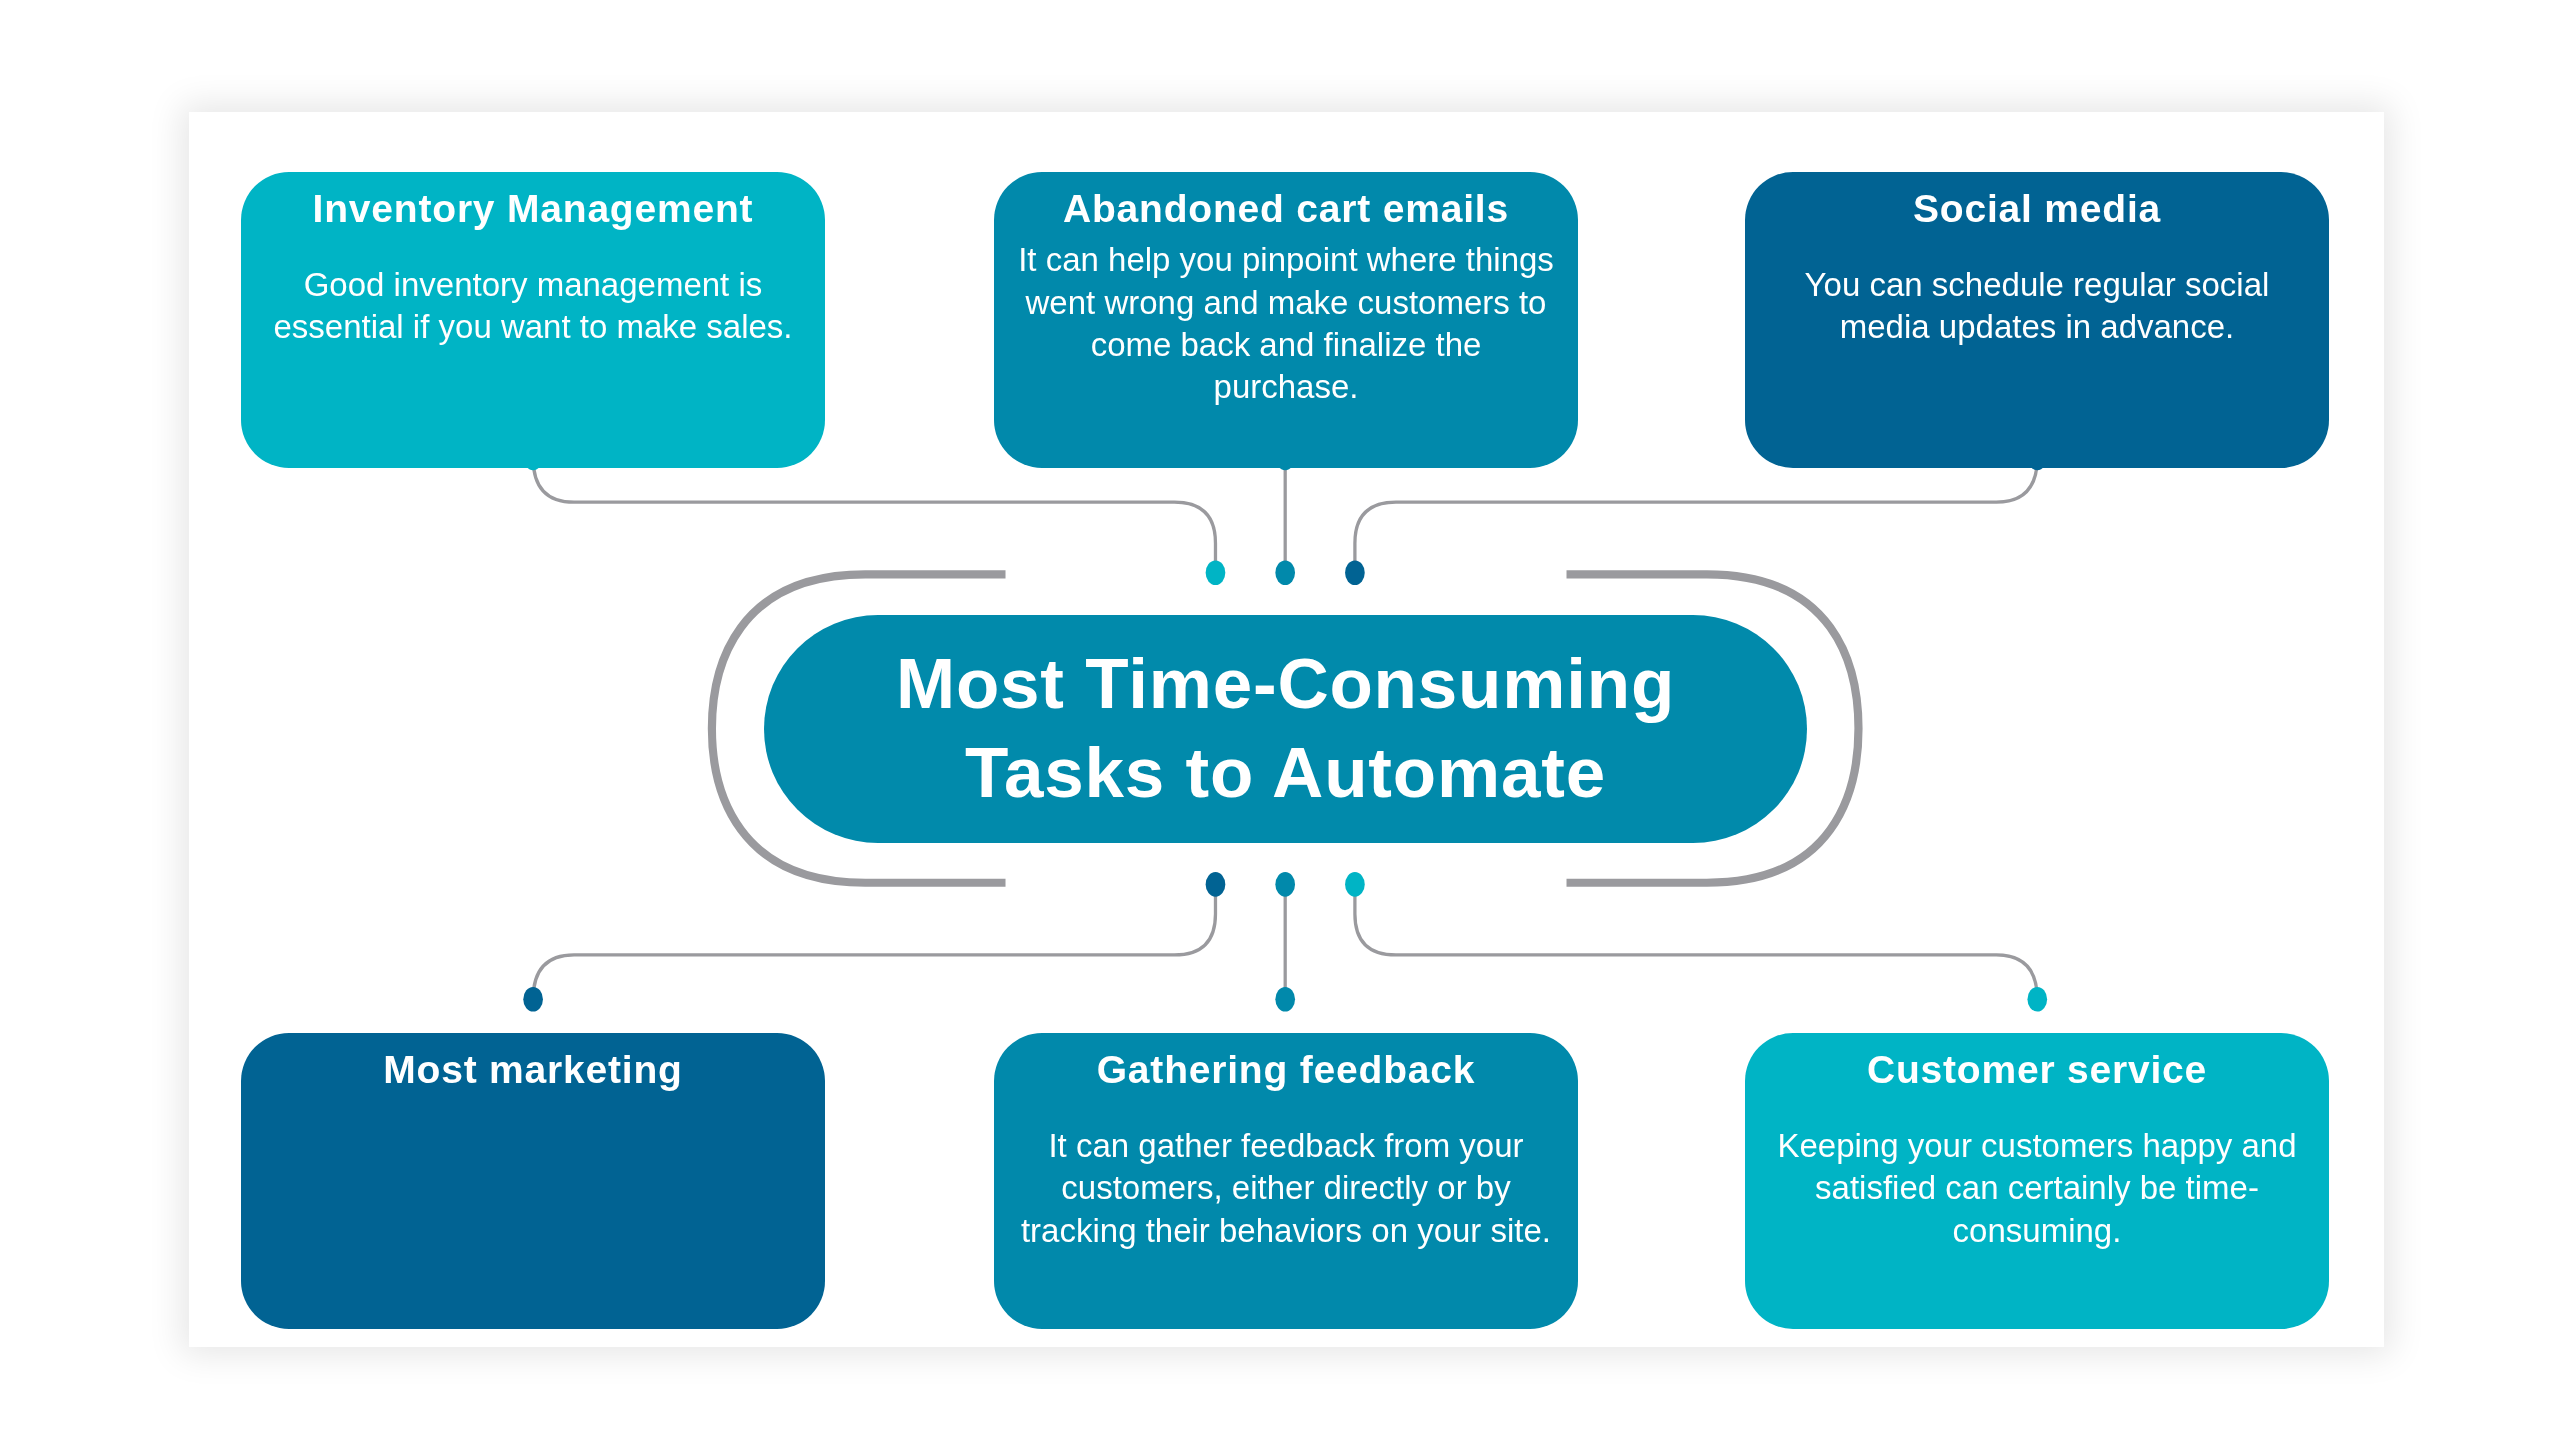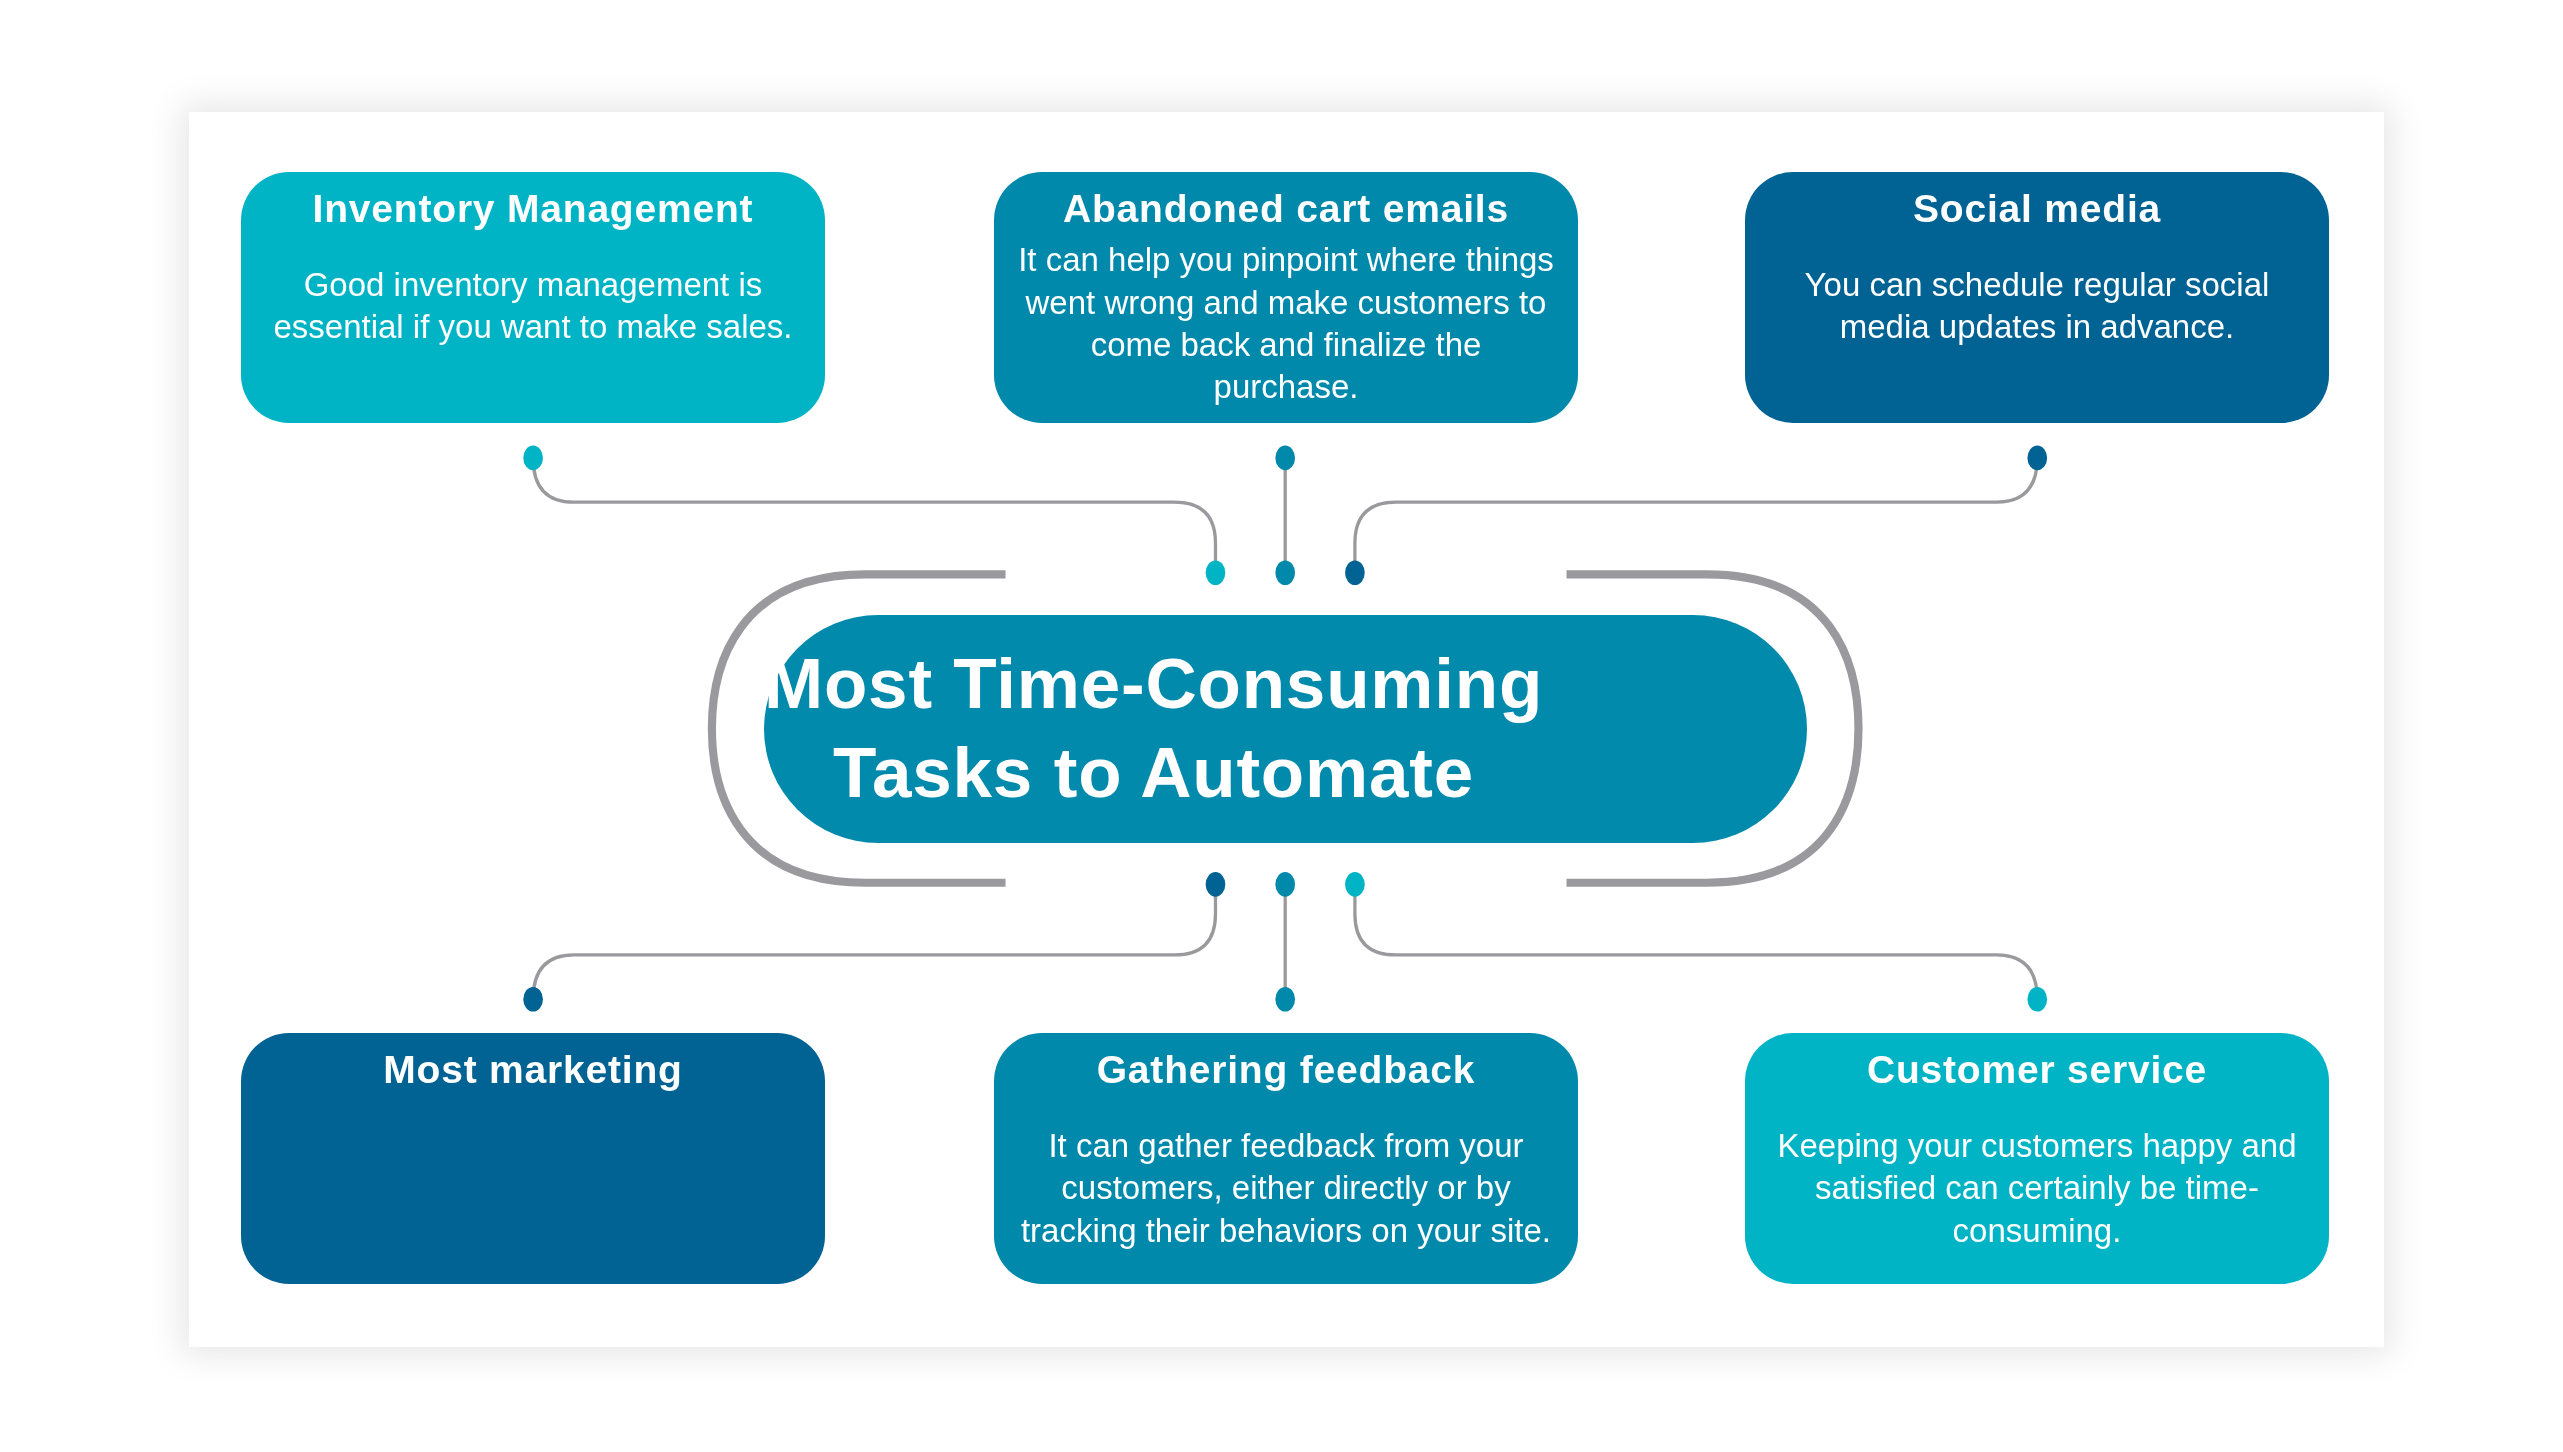--- a/index.html
+++ b/index.html
@@ -1,29 +1,29 @@
 <!DOCTYPE html>
 <html style="font-size:13px"><head>
 <meta charset="utf-8">
 <style>
   html, body { margin:0; padding:0; }
   body { width:2563px; height:1453px; background:#ffffff; position:relative; overflow:hidden; font-family:"Liberation Sans", sans-serif; }
   .frame { position:absolute; left:189px; top:112px; width:2195px; height:1235px; background:#ffffff;
     box-shadow: 0 0 33px 8.2px rgba(0,0,0,0.10); }
   svg.lines { position:absolute; left:0; top:0; width:2563px; height:1453px; }
-  .card { position:absolute; width:584px; height:251px; border-radius:48px; color:#fff; text-align:center; box-sizing:border-box; padding:13px 23px 0; }
+  .card { position:absolute; width:584px; height:296px; border-radius:48px; color:#fff; text-align:center; box-sizing:border-box; padding:13px 23px 0; }
   .card .title { font-weight:bold; font-size:39px; line-height:1.1; margin-top:3.3px; letter-spacing:0.8px; }
   .card .desc { font-size:33px; line-height:1.28; margin-top:14.8px; }
   .card.tight .desc { margin-top:8.2px; }
   .card.pad .desc { margin-top:33px; }
   .c-teal { background:#00b4c5; }
   .c-mid { background:#0189ab; }
   .c-dark { background:#016393; }
   .pill { position:absolute; left:764px; top:615px; width:1043px; height:228px; border-radius:114px; background:#018aab;
-    color:#fff; display:flex; align-items:center; justify-content:flex-start; text-align:center; }
+    color:#fff; display:flex; align-items:center; justify-content:center; text-align:center; }
   .pill .t { font-weight:bold; font-size:71px; line-height:1.25; letter-spacing:0.8px; }
 </style>
 </head>
 <body>
 
 <div class="frame"></div>
 
 <svg class="lines" viewBox="0 0 3125 1771">
   <g fill="none" stroke="#9a9a9e" stroke-width="4">
 

